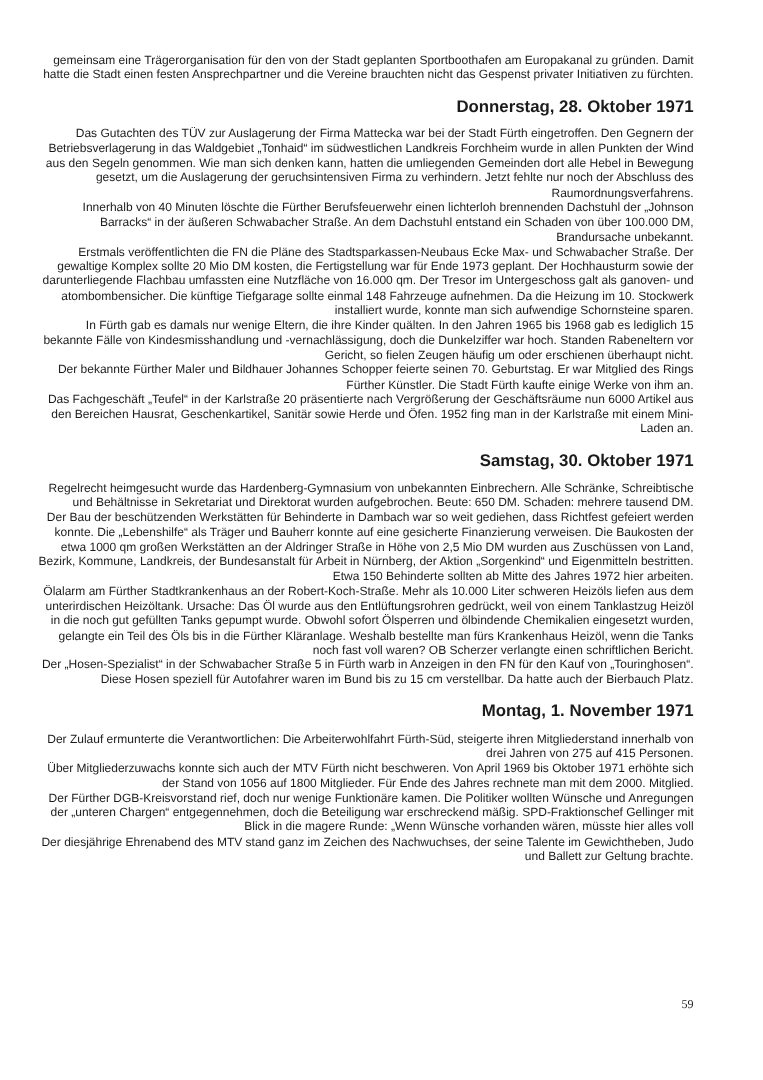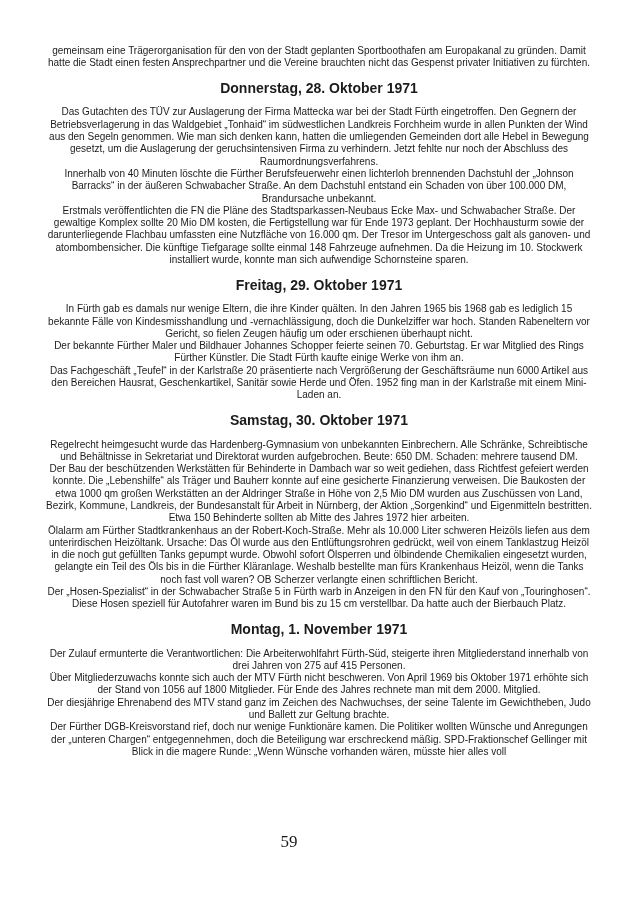--- a/index.html
+++ b/index.html
@@ -9,28 +9,28 @@
   }
   .page {
     position: relative;
     width: 636px;
     height: 900px;
     background: #ffffff;
     overflow: hidden;
   }
   .content {
     position: absolute;
-    left: 45px;
+    left: 30px;
     top: 45px;
     width: 548px;
     font-family: "Liberation Sans", sans-serif;
     font-size: 10px;
     line-height: 12.3px;
     color: #1b1b1b;
-    text-align: center;
+    text-align: right;
   }
   .content p {
     margin: 0;
     padding: 0;
   }
   .content h2 {
     font-family: "Liberation Sans", sans-serif;
     font-size: 14px;
     line-height: 12.3px;
     font-weight: bold;
@@ -40,23 +40,23 @@
   }
   .section {
     margin: 0;
     padding: 0;
   }
   .page-number {
     position: absolute;
     top: 832px;
     left: 0;
     width: 578px;
-    text-align: center;
+    text-align: right;
     font-family: "Liberation Serif", serif;
-    font-size: 17px;
+    font-size: 10px;
     color: #1b1b1b;
   }
 </style>
 </head>
 <body>
 
 <div class="page">
   <div class="content">
 
     <div class="section">
@@ -64,38 +64,37 @@
     </div>
 
     <div class="section">
       <h2>Donnerstag, 28. Oktober 1971</h2>
       <p>Das Gutachten des TÜV zur Auslagerung der Firma Mattecka war bei der Stadt Fürth eingetroffen. Den Gegnern der Betriebsverlagerung in das Waldgebiet „Tonhaid“ im südwestlichen Landkreis Forchheim wurde in allen Punkten der Wind aus den Segeln genommen. Wie man sich denken kann, hatten die umliegenden Gemeinden dort alle Hebel in Bewegung gesetzt, um die Auslagerung der geruchsintensiven Firma zu verhindern. Jetzt fehlte nur noch der Abschluss des Raumordnungsverfahrens.</p>
       <p>Innerhalb von 40 Minuten löschte die Fürther Berufsfeuerwehr einen lichterloh brennenden Dachstuhl der „Johnson Barracks“ in der äußeren Schwabacher Straße. An dem Dachstuhl entstand ein Schaden von über 100.000 DM, Brandursache unbekannt.</p>
       <p>Erstmals veröffentlichten die FN die Pläne des Stadtsparkassen-Neubaus Ecke Max- und Schwabacher Straße. Der gewaltige Komplex sollte 20 Mio DM kosten, die Fertigstellung war für Ende 1973 geplant. Der Hochhausturm sowie der darunterliegende Flachbau umfassten eine Nutzfläche von 16.000 qm. Der Tresor im Untergeschoss galt als ganoven- und atombombensicher. Die künftige Tiefgarage sollte einmal 148 Fahrzeuge aufnehmen. Da die Heizung im 10. Stockwerk installiert wurde, konnte man sich aufwendige Schornsteine sparen.</p>
     </div>
 
     <div class="section">
-      <h2>Freitag, 29. Oktober 1971</h2>
       <p>In Fürth gab es damals nur wenige Eltern, die ihre Kinder quälten. In den Jahren 1965 bis 1968 gab es lediglich 15 bekannte Fälle von Kindesmisshandlung und -vernachlässigung, doch die Dunkelziffer war hoch. Standen Rabeneltern vor Gericht, so fielen Zeugen häufig um oder erschienen überhaupt nicht.</p>
       <p>Der bekannte Fürther Maler und Bildhauer Johannes Schopper feierte seinen 70. Geburtstag. Er war Mitglied des Rings Fürther Künstler. Die Stadt Fürth kaufte einige Werke von ihm an.</p>
       <p>Das Fachgeschäft „Teufel“ in der Karlstraße 20 präsentierte nach Vergrößerung der Geschäftsräume nun 6000 Artikel aus den Bereichen Hausrat, Geschenkartikel, Sanitär sowie Herde und Öfen. 1952 fing man in der Karlstraße mit einem Mini-Laden an.</p>
     </div>
 
     <div class="section">
       <h2>Samstag, 30. Oktober 1971</h2>
       <p>Regelrecht heimgesucht wurde das Hardenberg-Gymnasium von unbekannten Einbrechern. Alle Schränke, Schreibtische und Behältnisse in Sekretariat und Direktorat wurden aufgebrochen. Beute: 650 DM. Schaden: mehrere tausend DM.</p>
       <p>Der Bau der beschützenden Werkstätten für Behinderte in Dambach war so weit gediehen, dass Richtfest gefeiert werden konnte. Die „Lebenshilfe“ als Träger und Bauherr konnte auf eine gesicherte Finanzierung verweisen. Die Baukosten der etwa 1000 qm großen Werkstätten an der Aldringer Straße in Höhe von 2,5 Mio DM wurden aus Zuschüssen von Land, Bezirk, Kommune, Landkreis, der Bundesanstalt für Arbeit in Nürnberg, der Aktion „Sorgenkind“ und Eigenmitteln bestritten. Etwa 150 Behinderte sollten ab Mitte des Jahres 1972 hier arbeiten.</p>
       <p>Ölalarm am Fürther Stadtkrankenhaus an der Robert-Koch-Straße. Mehr als 10.000 Liter schweren Heizöls liefen aus dem unterirdischen Heizöltank. Ursache: Das Öl wurde aus den Entlüftungsrohren gedrückt, weil von einem Tanklastzug Heizöl in die noch gut gefüllten Tanks gepumpt wurde. Obwohl sofort Ölsperren und ölbindende Chemikalien eingesetzt wurden, gelangte ein Teil des Öls bis in die Fürther Kläranlage. Weshalb bestellte man fürs Krankenhaus Heizöl, wenn die Tanks noch fast voll waren? OB Scherzer verlangte einen schriftlichen Bericht.</p>
       <p>Der „Hosen-Spezialist“ in der Schwabacher Straße 5 in Fürth warb in Anzeigen in den FN für den Kauf von „Touringhosen“. Diese Hosen speziell für Autofahrer waren im Bund bis zu 15 cm verstellbar. Da hatte auch der Bierbauch Platz.</p>
     </div>
 
     <div class="section">
       <h2>Montag, 1. November 1971</h2>
       <p>Der Zulauf ermunterte die Verantwortlichen: Die Arbeiterwohlfahrt Fürth-Süd, steigerte ihren Mitgliederstand innerhalb von drei Jahren von 275 auf 415 Personen.</p>
       <p>Über Mitgliederzuwachs konnte sich auch der MTV Fürth nicht beschweren. Von April 1969 bis Oktober 1971 erhöhte sich der Stand von 1056 auf 1800 Mitglieder. Für Ende des Jahres rechnete man mit dem 2000. Mitglied.</p>
+      <p>Der Fürther DGB-Kreisvorstand rief, doch nur wenige Funktionäre kamen. Die Politiker wollten Wünsche und Anregungen der „unteren Chargen“ entgegennehmen, doch die Beteiligung war erschreckend mäßig. SPD-Fraktionschef Gellinger mit Blick in die magere Runde: „Wenn Wünsche vorhanden wären, müsste hier alles voll</p>
       <p>Der diesjährige Ehrenabend des MTV stand ganz im Zeichen des Nachwuchses, der seine Talente im Gewichtheben, Judo und Ballett zur Geltung brachte.</p>
-      <p>Der Fürther DGB-Kreisvorstand rief, doch nur wenige Funktionäre kamen. Die Politiker wollten Wünsche und Anregungen der „unteren Chargen“ entgegennehmen, doch die Beteiligung war erschreckend mäßig. SPD-Fraktionschef Gellinger mit Blick in die magere Runde: „Wenn Wünsche vorhanden wären, müsste hier alles voll</p>
     </div>
 
   </div>
 
   <div class="page-number">59</div>
 </div>
 
 </body></html>

